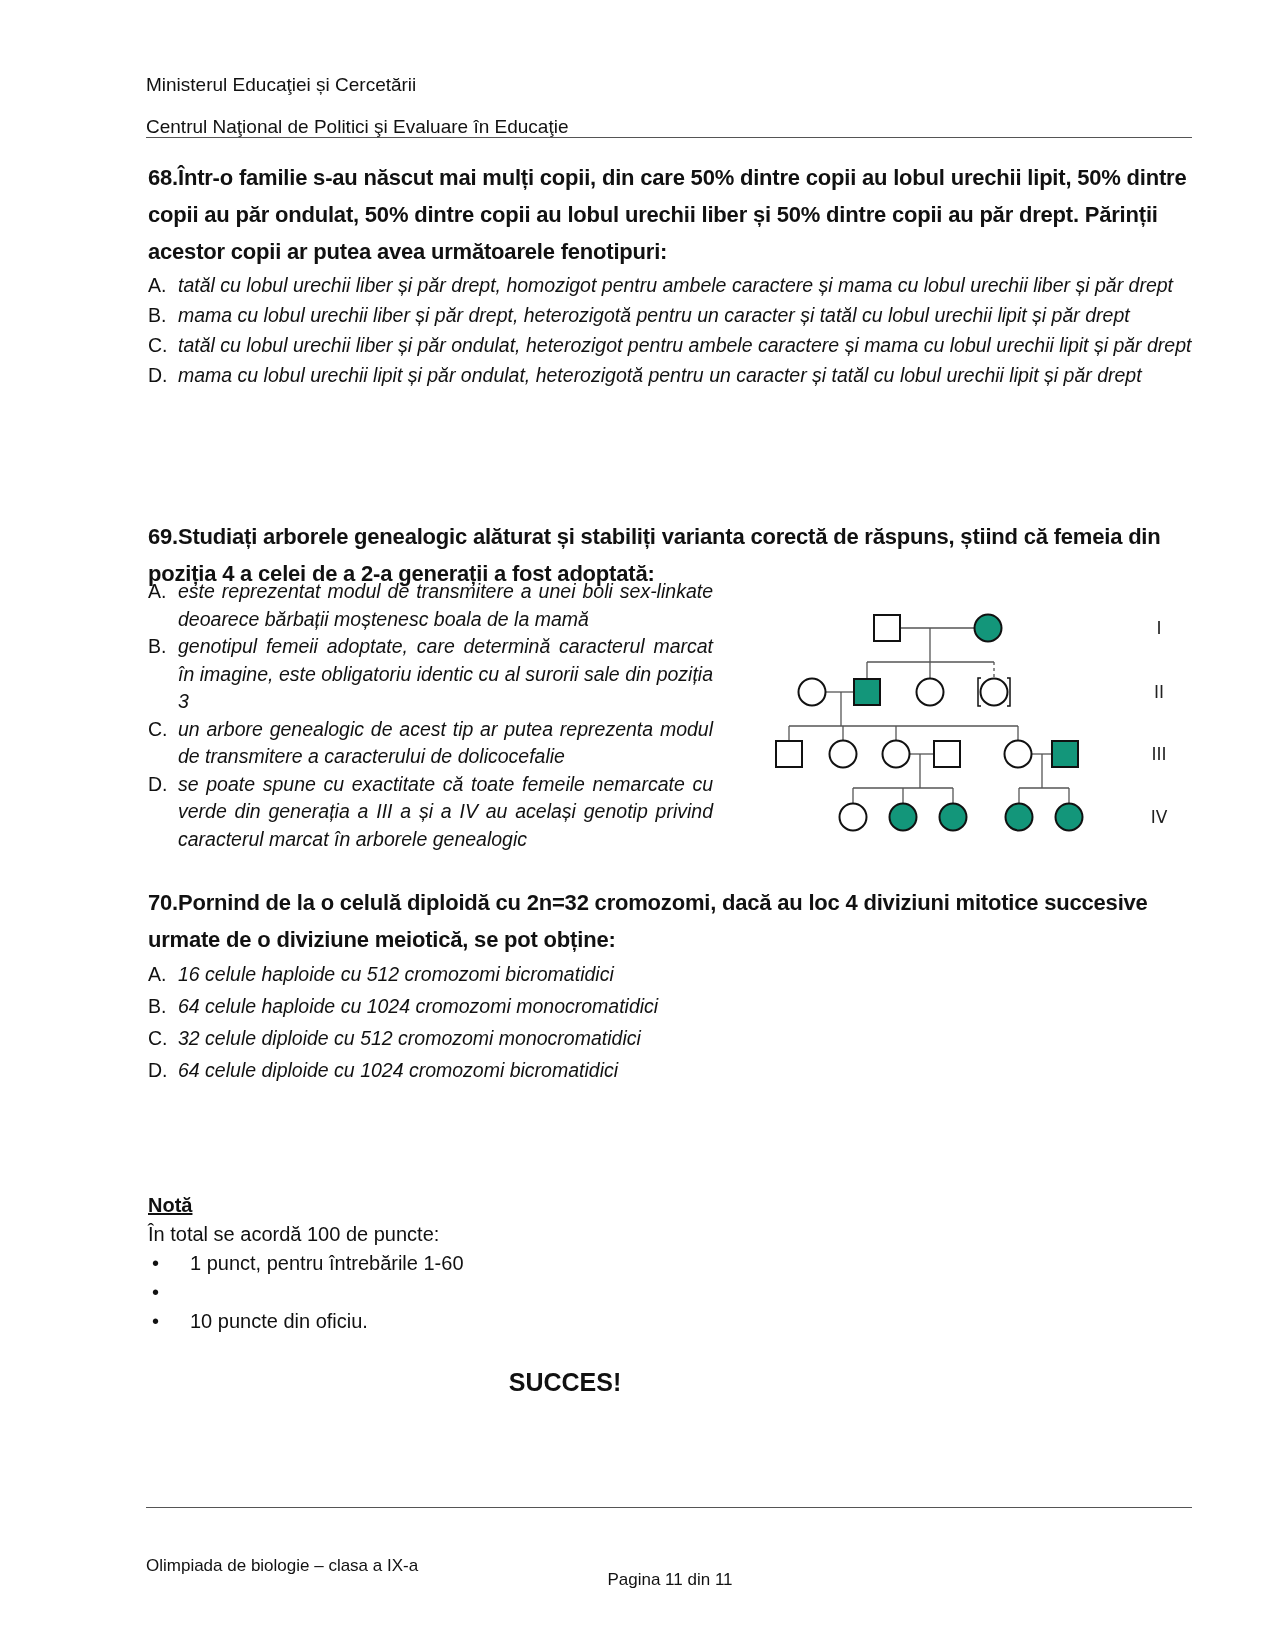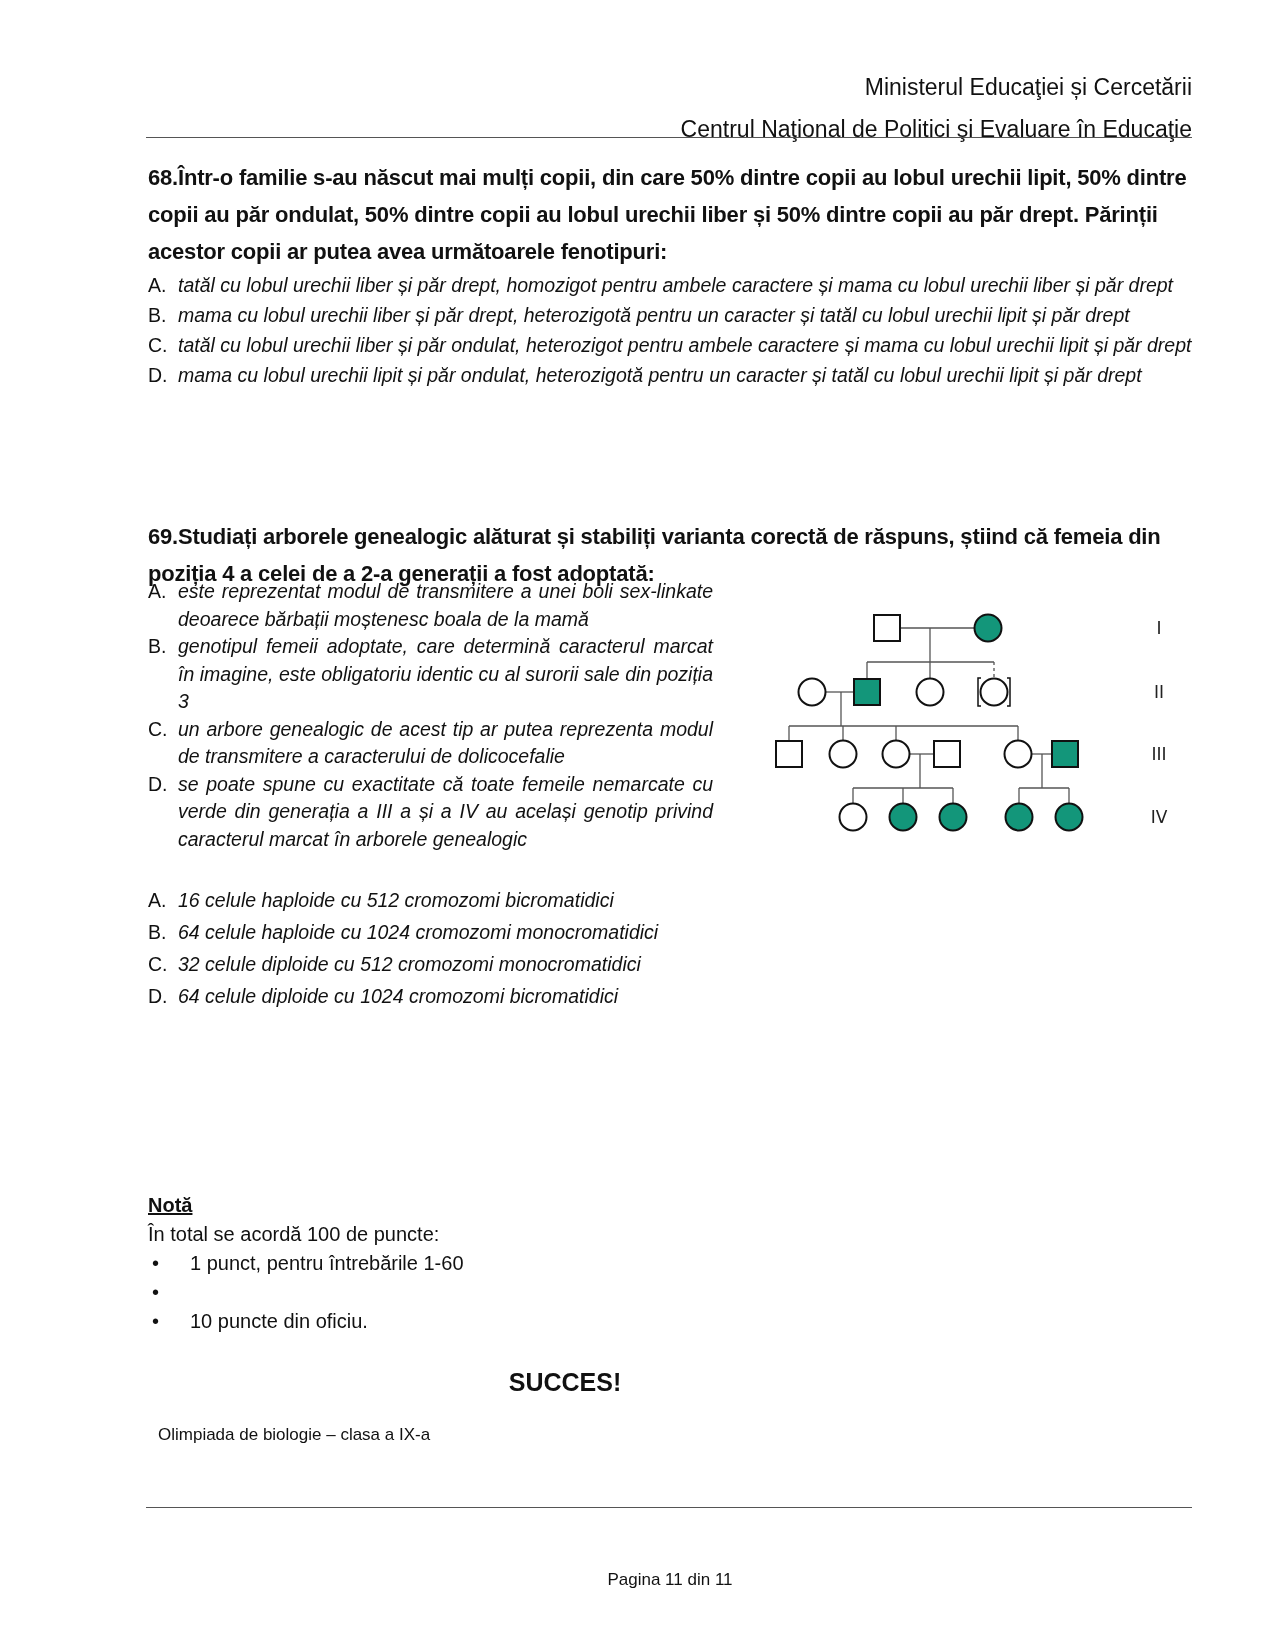--- a/index.html
+++ b/index.html
@@ -1,17 +1,17 @@
 <!DOCTYPE html>
 <html><head>
 <meta charset="utf-8">
 <style>
   html, body { margin: 0; padding: 0; background: #ffffff; }
   body { width: 1275px; height: 1650px; position: relative; overflow: hidden; color: #111; }
-  .hdr { position: absolute; left: 146px; width: 1046px; text-align: right; font-family: "Liberation Sans", sans-serif; font-size: 23px; color: #111; }
+  .hdr { position: absolute; left: 146px; width: 1046px; text-align: left; font-family: "Liberation Sans", sans-serif; font-size: 19px; color: #111; }
   .rule { position: absolute; left: 146px; width: 1046px; height: 0; border-top: 1.5px solid #555; }
   .body-text { position: absolute; left: 148px; width: 1046px; font-family: "DejaVu Sans", sans-serif; font-size: 18px; line-height: 30px; }
   .q-title { font-weight: bold; font-family: Liberation Sans, sans-serif; font-size: 22px; line-height: 37px; letter-spacing: -0.2px; }
   .opt { display: flex; font-family: "Liberation Sans", sans-serif; font-size: 19.5px; line-height: 30px; }
   .opt .letter { width: 30px; flex: none; }
   .opt .txt { flex: 1; font-style: italic; }
   .narrow { width: 565px; }
   .narrow .opt { line-height: 27.5px; }
   .narrow .opt .txt { text-align: justify; }
   .note-title { font-weight: bold; font-family: "Liberation Sans", sans-serif; font-size: 20px; line-height: 29px; text-decoration: underline; }
@@ -135,20 +135,21 @@
 
   <g fill="#222" font-size="17" text-anchor="middle">
     <text x="1159" y="634">I</text>
     <text x="1159" y="698">II</text>
     <text x="1159" y="760">III</text>
     <text x="1159" y="823">IV</text>
   </g>
 </svg>
 
 <div class="body-text" style="top:884px;">
+  <div class="q-title"><span>70.</span><span>Pornind de la o celulă diploidă cu 2n=32 cromozomi, dacă au loc 4 diviziuni mitotice succesive urmate de o diviziune meiotică, se pot obține:</span></div>
   <div class="opt" style="line-height:32px;">
       <span class="letter">A.</span>
       <span class="txt">16 celule haploide cu  512 cromozomi bicromatidici</span>
     </div>
   <div class="opt" style="line-height:32px;">
       <span class="letter">B.</span>
       <span class="txt">64 celule haploide cu 1024 cromozomi monocromatidici</span>
     </div>
   <div class="opt" style="line-height:32px;">
       <span class="letter">C.</span>
@@ -172,14 +173,14 @@
     </div>
   <div class="bullet">
       <span class="dot">•</span>
       <span>10 puncte din oficiu.</span>
     </div>
 </div>
 
 <div class="succes">SUCCES!</div>
 
 <div class="rule" style="top:1507px;"></div>
-<div class="ftr" style="left:146px; top:1425px;margin-left:12px;">Olimpiada de biologie – clasa a IX-a</div>
+<div class="ftr" style="left:146px; top:1556px;">Olimpiada de biologie – clasa a IX-a</div>
 <div class="ftr" style="left:0; width:1340px; text-align:center; top:1570px;">Pagina 11 din 11</div>
 
 </body></html>

